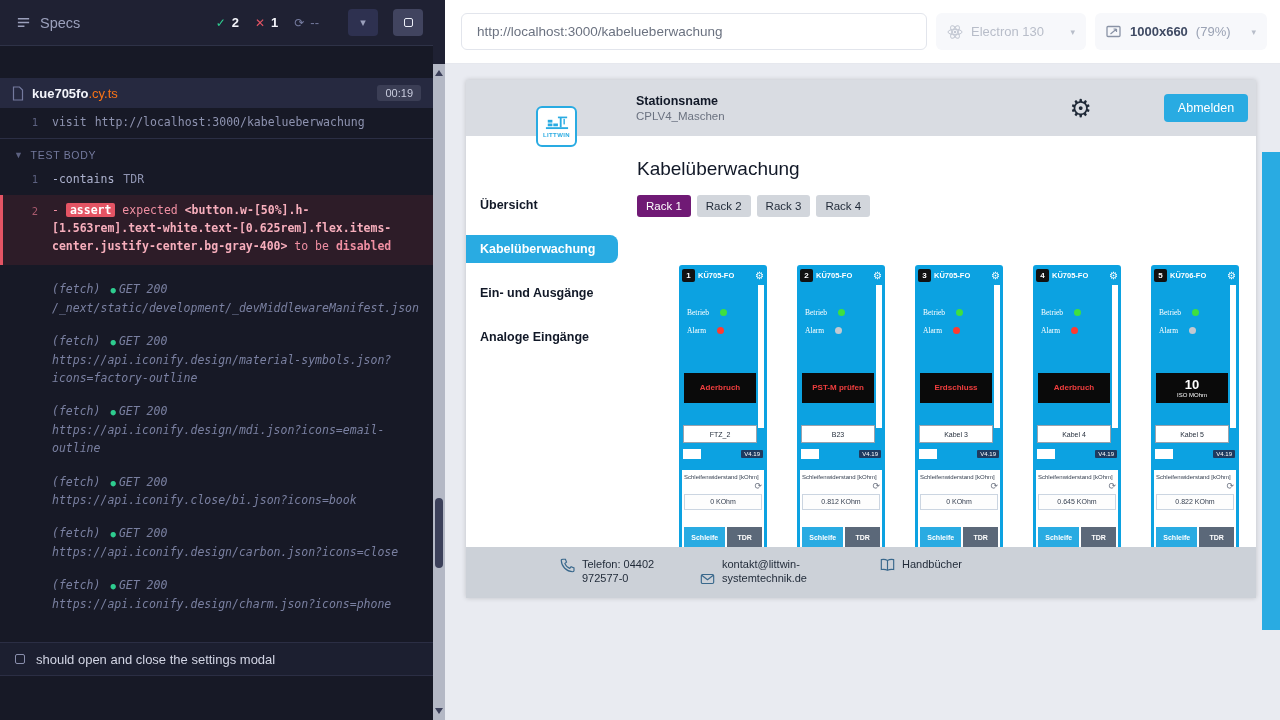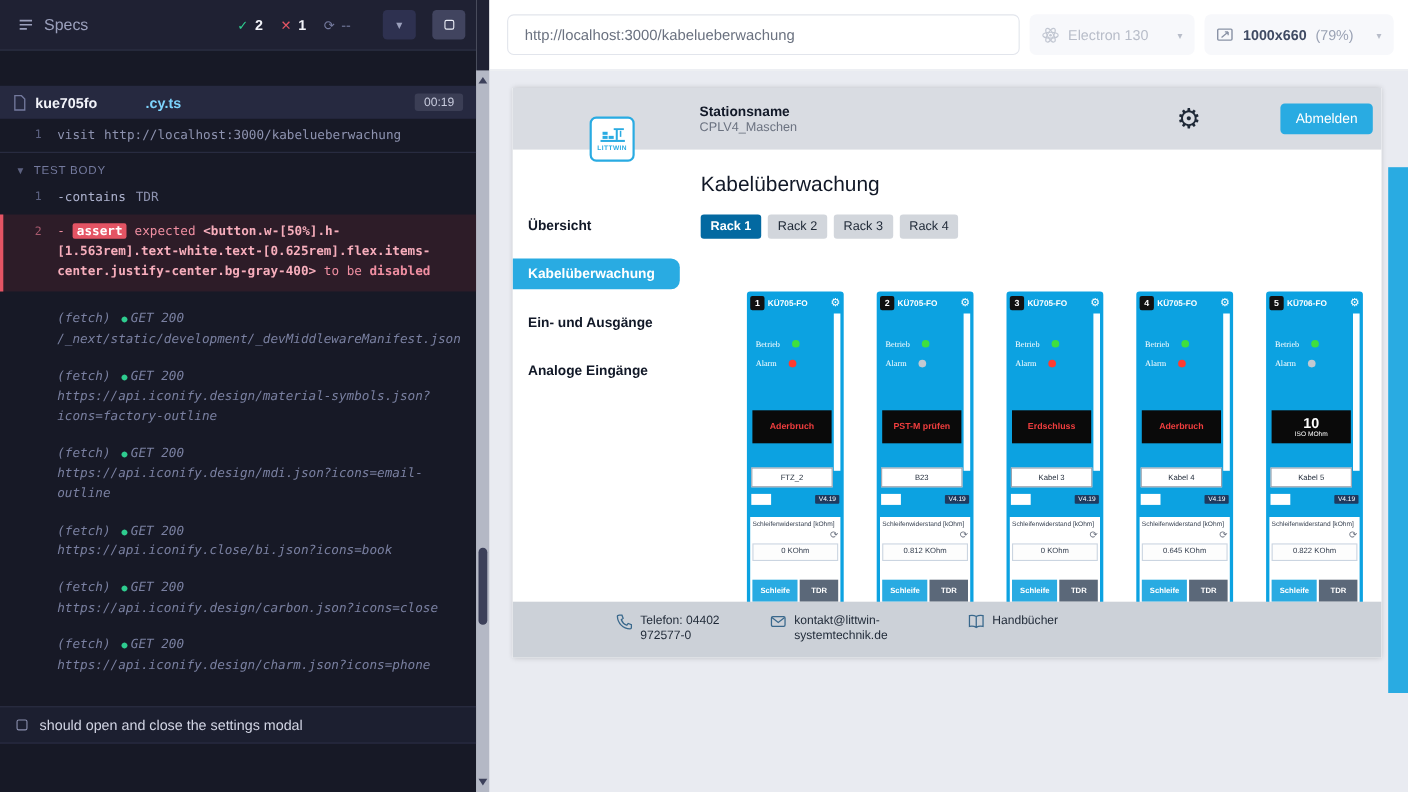--- a/index.html
+++ b/index.html
@@ -15,21 +15,21 @@
   .stat .glyph { font-size:12px; }
   .g-pass { color:#2ecc8f; } .g-fail { color:#e45464; } .g-pend { color:#747a9e; }
   .stat .num { color:#f3f4fa; font-weight:700; }
   .stat .num.dim { color:#747a9e; font-weight:400; }
   .hdr-btn { width:30px; height:27px; background:#2e3150; border-radius:4px; display:flex; align-items:center; justify-content:center; color:#9ba0bc; font-size:11px; cursor:pointer; margin-left:6px; }
   .hdr-btn.stop { background:#41445f; }
   .stop-square { width:9px; height:9px; border:1.5px solid #eceef7; border-radius:2px; }
 
   .spec-bar { margin-top:32px; height:30px; background:#262940; display:flex; align-items:center; padding:0 12px; gap:8px; }
   .spec-name { color:#f3f4fa; font-weight:700; font-size:13px; }
-  .spec-ext { color:#7dd3fc; font-weight:700;margin-left:44px; }
+  .spec-ext { color:#f97316; font-weight:400; }
   .time-badge { margin-left:auto; background:#3b3e55; color:#c8cbdd; font-size:11px; padding:2px 8px; border-radius:3px; }
 
   .visit-row { display:flex; padding:7px 12px 9px 12px; font-family:"DejaVu Sans Mono",monospace; font-size:11.5px; color:#8e93b0; border-bottom:1px solid #2b2e44; }
   .ln { width:26px; text-align:right; margin-right:14px; color:#5c6180; flex:none; font-size:10.5px; padding-top:1px; }
   .visit-text { word-break:break-all; }
   .visit-cmd { margin-right:8px; }
 
   .section-row { padding:10px 12px 7px 14px; font-size:10.5px; letter-spacing:.7px; color:#747a9e; display:flex; gap:7px; align-items:center; cursor:pointer; }
   .chev { font-size:9px; color:#5c6180; }
 
@@ -83,21 +83,21 @@
 
   .app-body { display:flex; height:462px; position:relative; }
   .app-nav { width:152px; padding-top:55px; flex:none; }
   .nav-item { height:28px; display:flex; align-items:center; padding-left:14px; font-size:12.5px; font-weight:700; color:#111827; margin-bottom:16px; cursor:pointer; }
   .nav-item.active { background:#29abe2; color:#fff; border-radius:0 8px 8px 0; }
 
   .app-main { flex:1; padding:22px 0 0 19px; }
   .page-title { font-size:19px; font-weight:500; color:#111827; }
   .tabs { display:flex; gap:6px; margin-top:15px; }
   .tab { height:22px; padding:0 9px; font-size:11.5px; display:flex; align-items:center; justify-content:center; border-radius:3px; background:#d2d6dc; color:#1f2937; cursor:pointer; }
-  .tab.active { background:#0369a1; color:#fff; font-weight:700; }
+  .tab.active { background:#701a75; color:#fff; font-weight:400; }
 
   .cards { display:flex; gap:30px; margin:48px 0 0 42px; }
   .card { width:88px; height:300px; background:#0ca2e1; border-radius:3px; position:relative; padding:3px; color:#fff; flex:none; }
   .card-top { display:flex; align-items:center; gap:3px; height:15px; }
   .card-num { width:13px; height:13px; background:#111; color:#fff; font-size:8px; font-weight:700; display:flex; align-items:center; justify-content:center; border-radius:2px; }
   .card-model { font-size:7.5px; font-weight:700; }
   .card-gear { margin-left:auto; font-size:10px; color:#fff; line-height:1; cursor:pointer; }
   .card-strip { position:absolute; top:20px; right:3px; width:6px; height:143px; background:#fff; }
   .card-leds { margin-top:24px; padding-left:5px;font-family:Liberation Serif, serif; }
   .led-row { display:flex; align-items:center; font-size:7.5px; height:11px; margin-bottom:7px; }
@@ -118,21 +118,21 @@
   .panel-refresh { display:block; text-align:right; font-size:9px; color:#6b7280; line-height:1; margin-top:1px; cursor:pointer; }
   .panel-value { margin-top:3px; height:16px; border:1px solid #cbd5e1; display:flex; align-items:center; justify-content:center; font-size:7px; background:#fdfdfd; }
   .panel-btns { position:absolute; top:57px; left:2px; right:2px; display:flex; gap:2px; }
   .pbtn { height:20px; display:flex; align-items:center; justify-content:center; color:#fff; font-size:7px; font-weight:700; cursor:pointer; }
   .btn-loop { flex:1.2; background:#29abe2; }
   .btn-tdr { flex:1; background:#5b6879; }
 
   .app-footer { position:absolute; left:0; right:0; bottom:0; height:51px; background:#ccd1d8; display:flex; align-items:flex-start; padding:10px 0 0 94px; gap:10px; z-index:10; }
   .foot-item { display:flex; gap:7px; font-size:11px; color:#1f2937; line-height:1.3; }
   .foot-item svg { flex:none; margin-top:1px; }
-  .fi-1 { width:195px; } .fi-2 { width:130px; } .fi-3 { width:170px; } .fi-4 { flex:1; cursor:pointer; }
+  .fi-1 { width:195px; } .fi-2 { width:130px; } .fi-3 { width:170px;align-items:flex-end; } .fi-4 { flex:1; cursor:pointer; }
 </style>
 </head>
 <body>
 
 <aside class="runner">
   <div class="runner-header">
     <div class="specs-btn">
       <svg width="15" height="15" viewBox="0 0 16 16">
           <path d="M2 4h12M2 8h12M2 12h7" stroke="#9ba0bc" stroke-width="1.6" fill="none"></path>
         </svg>

